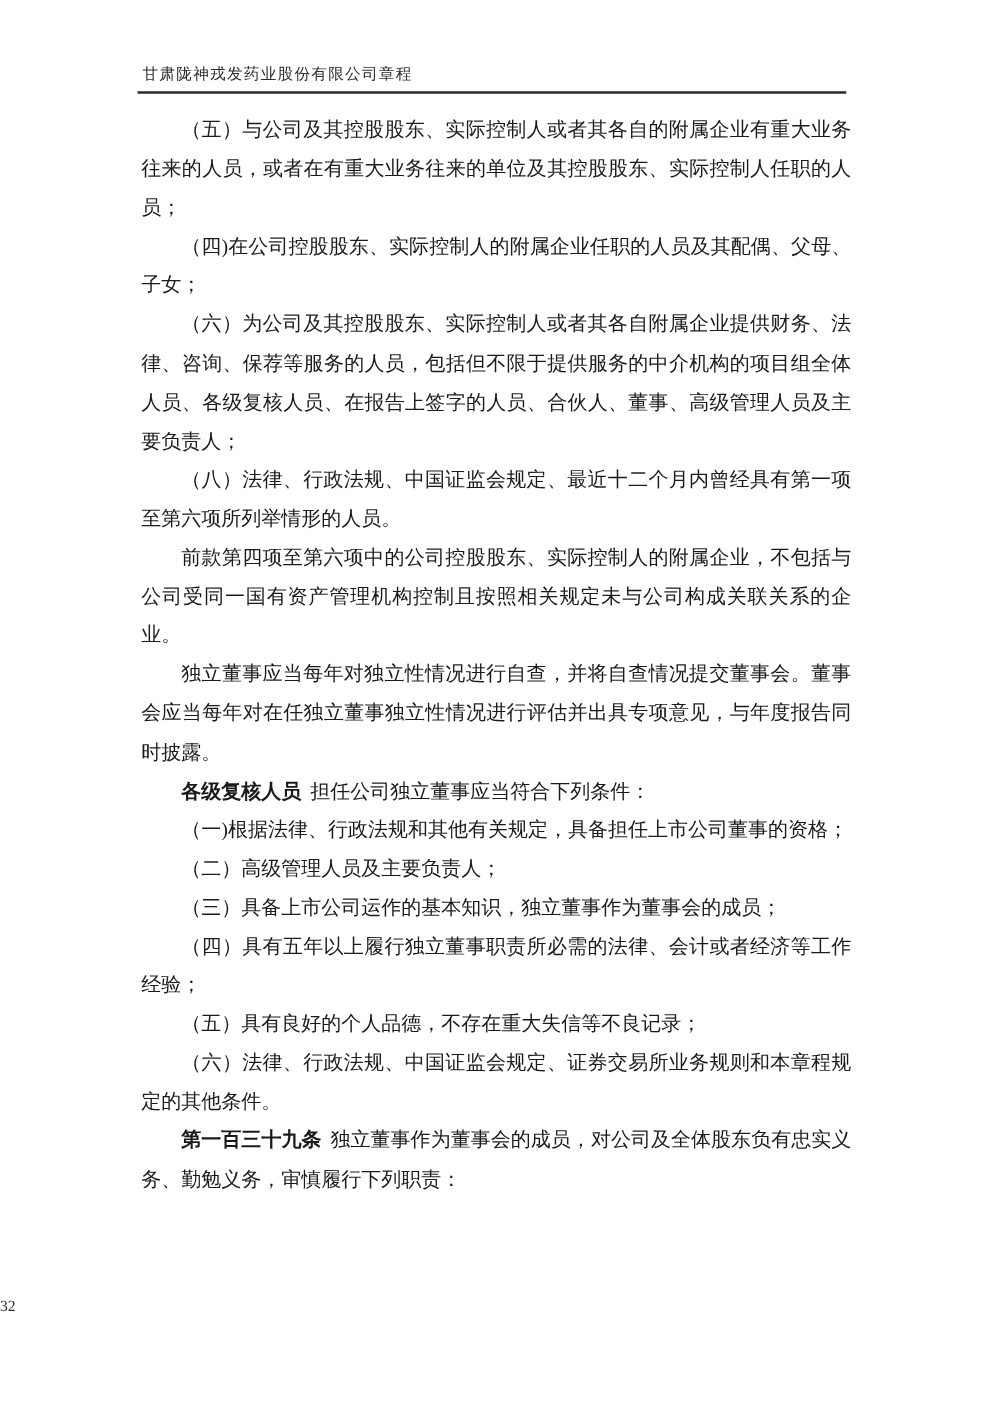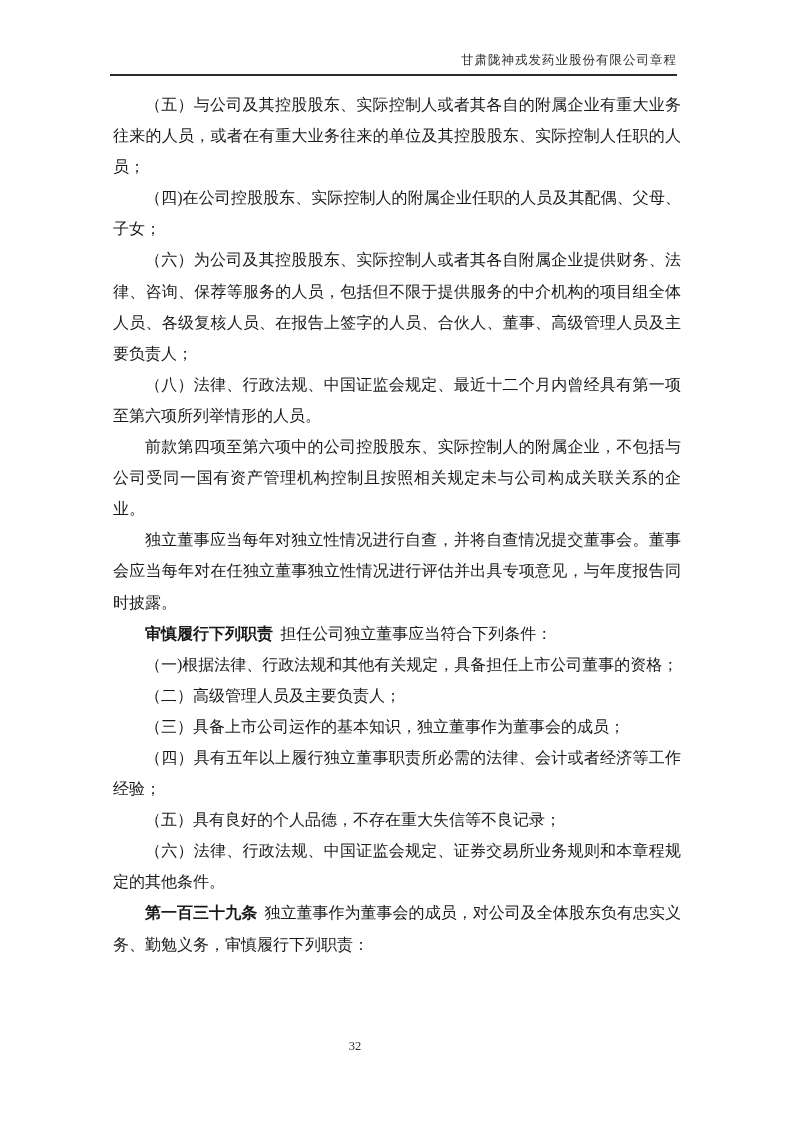--- a/index.html
+++ b/index.html
@@ -18,21 +18,20 @@
   }
   
   .page-header {
     position: absolute;
     left: 110px;
     width: 567px;
     top: 50px;
     padding-bottom: 5px;
     border-bottom: 2px solid #2b2b2b;
     box-shadow: 0 -1px 0 0 #ffffff inset;
-    text-align: right;
   }
   .header-title {
     font-size: 12.5px;
     letter-spacing: 1px;
     color: #2d2d2d;
     padding-left: 4px;
   }
   
   .doc-body {
     position: absolute;
@@ -52,21 +51,20 @@
   .article-no {
     font-weight: bold;
     margin-right: 0.45em;
   }
   
   .page-footer {
     position: absolute;
     left: 0;
     top: 1036px;
     width: 710px;
-    text-align: center;
   }
   .page-number {
     font-size: 12.5px;
     color: #2d2d2d;
   }
 </style>
 </head>
 <body>
 
 <div class="page">
@@ -76,21 +74,21 @@
   </div>
 
   <div class="doc-body">
     <p>（五）与公司及其控股股东、实际控制人或者其各自的附属企业有重大业务往来的人员，或者在有重大业务往来的单位及其控股股东、实际控制人任职的人员；</p>
     <p>（四)在公司控股股东、实际控制人的附属企业任职的人员及其配偶、父母、子女；</p>
     <p>（六）为公司及其控股股东、实际控制人或者其各自附属企业提供财务、法律、咨询、保荐等服务的人员，包括但不限于提供服务的中介机构的项目组全体人员、各级复核人员、在报告上签字的人员、合伙人、董事、高级管理人员及主要负责人；</p>
     <p>（八）法律、行政法规、中国证监会规定、最近十二个月内曾经具有第一项至第六项所列举情形的人员。</p>
     <p>前款第四项至第六项中的公司控股股东、实际控制人的附属企业，不包括与公司受同一国有资产管理机构控制且按照相关规定未与公司构成关联关系的企业。</p>
     <p>独立董事应当每年对独立性情况进行自查，并将自查情况提交董事会。董事会应当每年对在任独立董事独立性情况进行评估并出具专项意见，与年度报告同时披露。</p>
     <p>
-      <b class="article-no">审慎履行下列职责</b><span>担任公司独立董事应当符合下列条件：</span>
+      <b class="article-no">各级复核人员</b><span>担任公司独立董事应当符合下列条件：</span>
     </p>
     <p>（一)根据法律、行政法规和其他有关规定，具备担任上市公司董事的资格；</p>
     <p>（二）高级管理人员及主要负责人；</p>
     <p>（三）具备上市公司运作的基本知识，独立董事作为董事会的成员；</p>
     <p>（四）具有五年以上履行独立董事职责所必需的法律、会计或者经济等工作经验；</p>
     <p>（五）具有良好的个人品德，不存在重大失信等不良记录；</p>
     <p>（六）法律、行政法规、中国证监会规定、证券交易所业务规则和本章程规定的其他条件。</p>
     <p>
       <b class="article-no">第一百三十九条</b><span>独立董事作为董事会的成员，对公司及全体股东负有忠实义务、勤勉义务，审慎履行下列职责：</span>
     </p>

